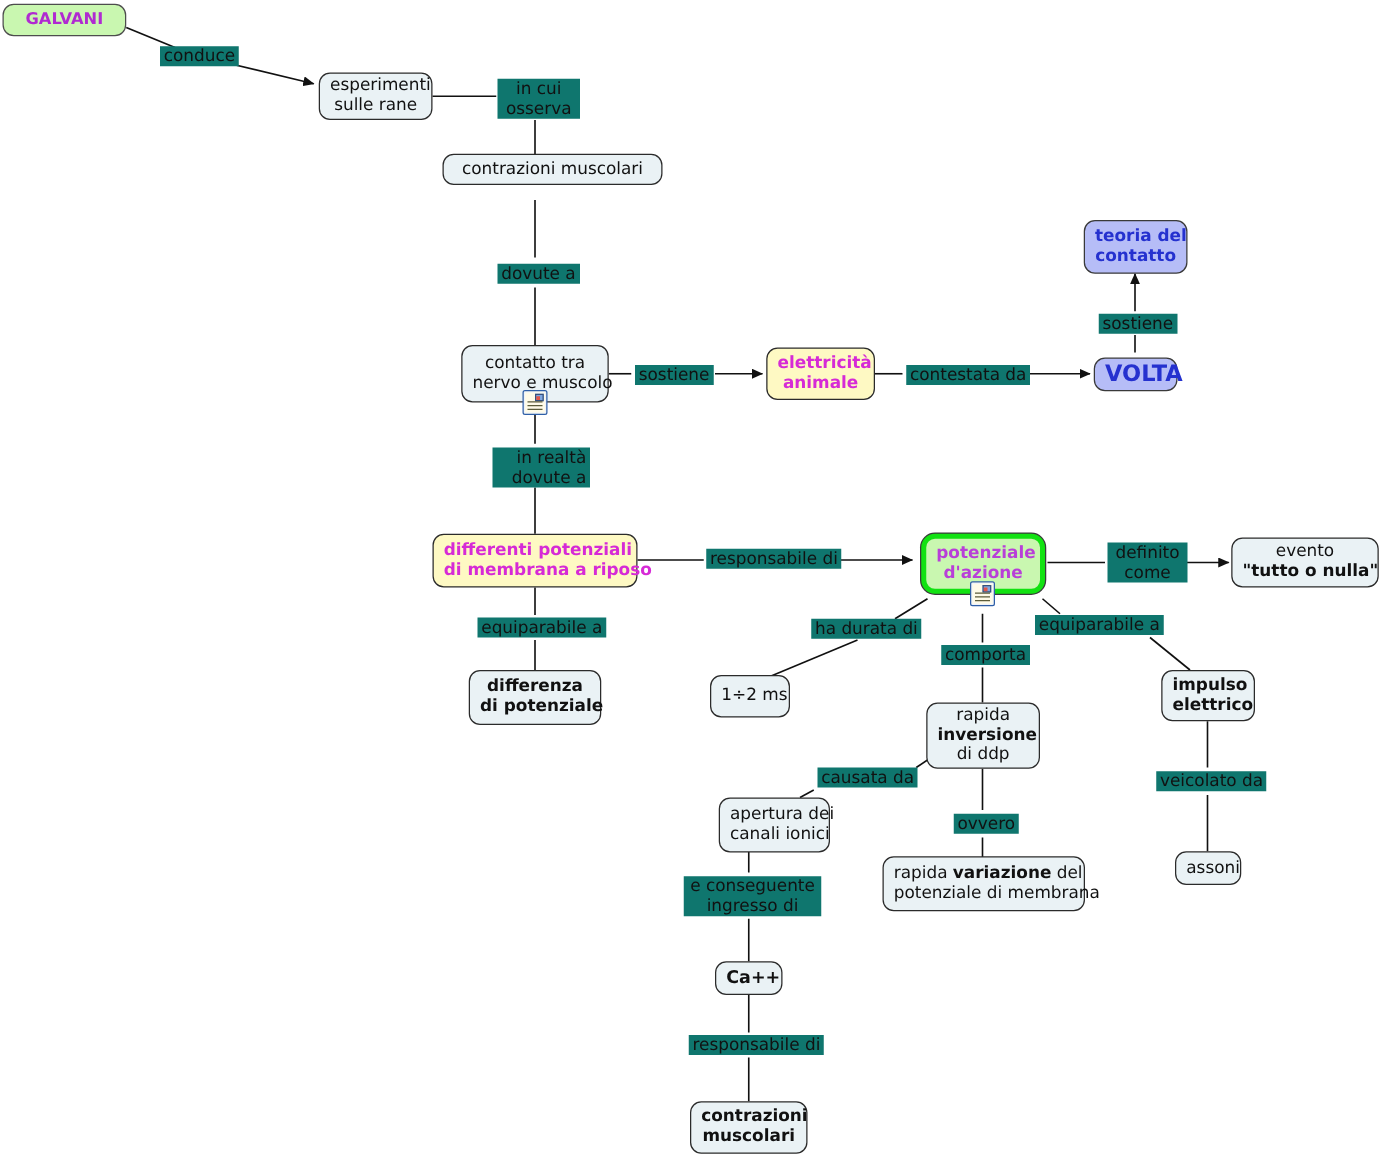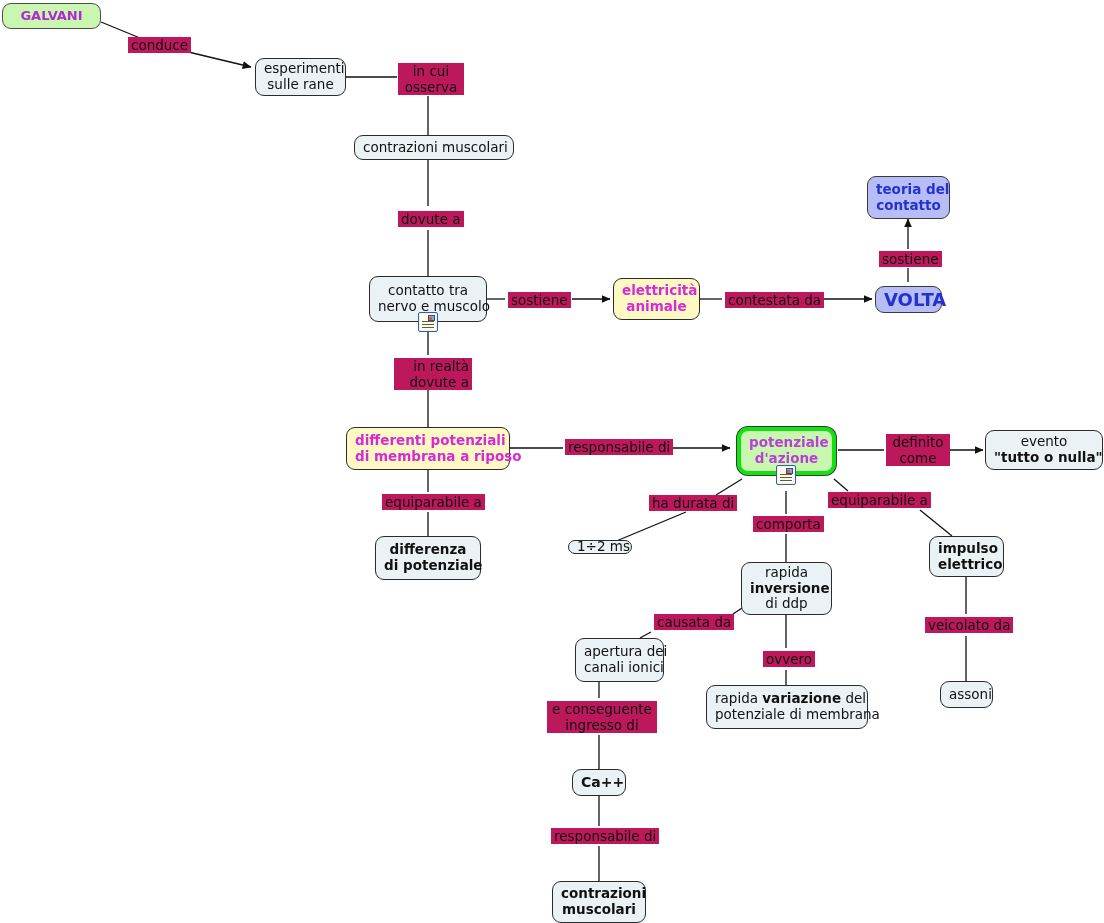--- a/index.html
+++ b/index.html
@@ -43,21 +43,21 @@
   .n-magenta{
     background:#fef9c3;border:1px solid #2b2b2b;
     color:#d62ad6;font-weight:bold;
   }
   .n-bold{font-weight:bold;}
 
   
   .lbl{
     position:absolute;
     font-size:13.5px;color:#111;
-    background:#be185d;
+    background:#0f766e;
     text-align:center;line-height:1.2;
     white-space:nowrap;
     padding:0 3px;
   }
 
   
   .resicon{
     position:absolute;width:20px;height:20px;
     border:1px solid #2f5fa8;border-radius:2px;
     background:#fffbe8;
@@ -151,21 +151,21 @@
     <span class="inner">GALVANI</span>
   </div>
 
   <div class="node" style="left:255px;top:58px;width:91px;height:38px;">
     <span class="inner">
       <span>esperimenti</span><br>
       <span>sulle rane</span>
     </span>
   </div>
 
-  <div class="node" style="left:354px;top:135px;width:160px;height:25px;">
+  <div class="node" style="left:354px;top:123px;width:176px;height:25px;">
     <span class="inner">contrazioni muscolari</span>
   </div>
 
   <div class="node" style="left:369px;top:276px;width:118px;height:46px;">
     <span class="inner">
       <span>contatto tra</span><br>
       <span>nervo e muscolo</span>
     </span>
   </div>
   <div class="resicon" style="left:418px;top:312px;">
@@ -224,21 +224,21 @@
       </div>
   </div>
 
   <div class="node" style="left:985px;top:430px;width:118px;height:40px;">
     <span class="inner">
       <span>evento</span><br>
       <b>"tutto o nulla"</b>
     </span>
   </div>
 
-  <div class="node" style="left:568px;top:540px;width:64px;height:14px;">
+  <div class="node" style="left:568px;top:540px;width:64px;height:34px;">
     <span class="inner">1÷2 ms</span>
   </div>
 
   <div class="node n-bold" style="left:929px;top:536px;width:75px;height:41px;">
     <span class="inner">
       <span>impulso</span><br>
       <span>elettrico</span>
     </span>
   </div>
 

